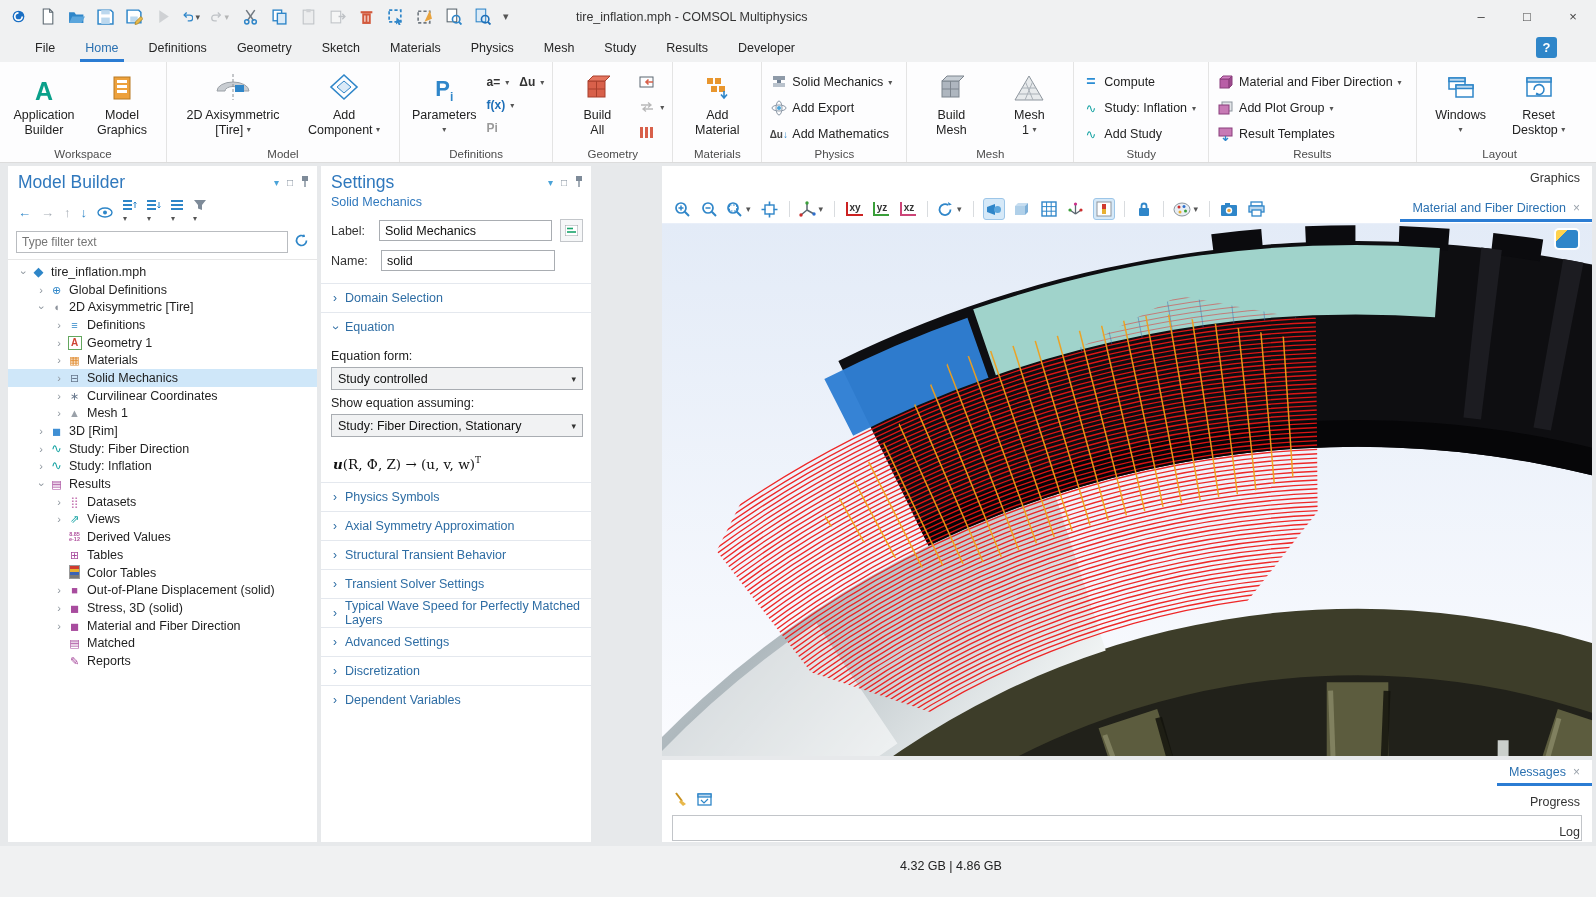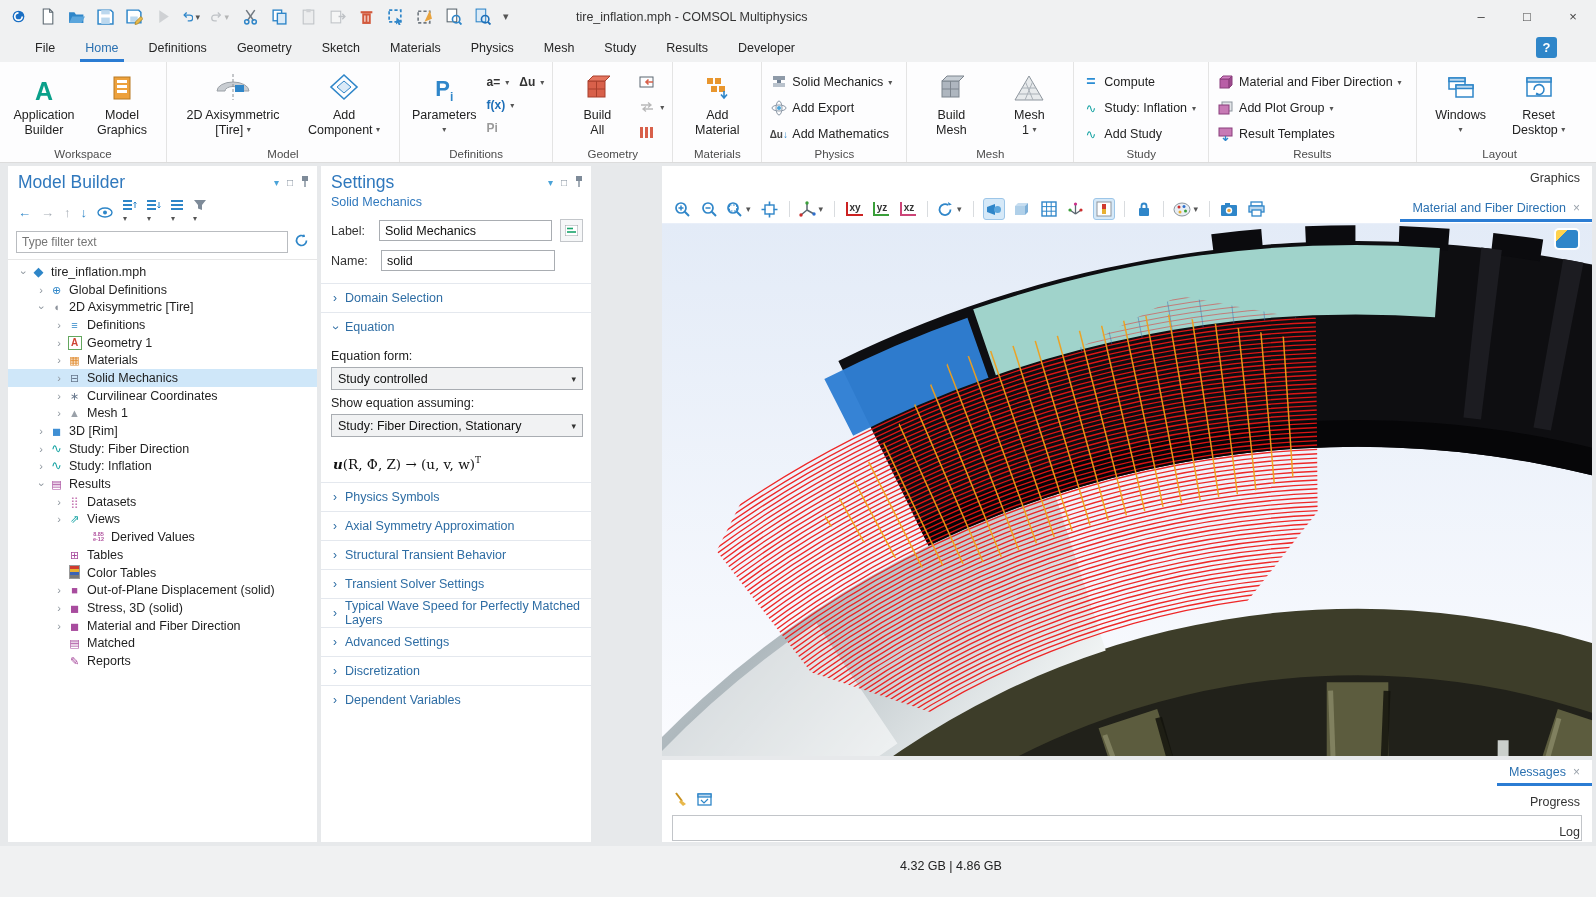--- a/index.html
+++ b/index.html
@@ -628,21 +628,21 @@
         <div class="trow" style="padding-left: 44px;">
           <span class="tchev">›</span>
           <span class="ticon" style="color: rgb(199, 122, 181);">⣿</span>
           <span>Datasets</span>
         </div>
         <div class="trow" style="padding-left: 44px;">
           <span class="tchev">›</span>
           <span class="ticon" style="color: rgb(22, 163, 163);">⇗</span>
           <span>Views</span>
         </div>
-        <div class="trow" style="padding-left: 68px;">
+        <div class="trow" style="padding-left: 44px;">
           <span class="tchev none">›</span>
           <span class="ticon"><span class="dv"><span>8.85</span><br><span>e-12</span></span></span>
           <span>Derived Values</span>
         </div>
         <div class="trow" style="padding-left: 44px;">
           <span class="tchev none">›</span>
           <span class="ticon" style="color: rgb(168, 76, 158);">⊞</span>
           <span>Tables</span>
         </div>
         <div class="trow" style="padding-left: 44px;">

